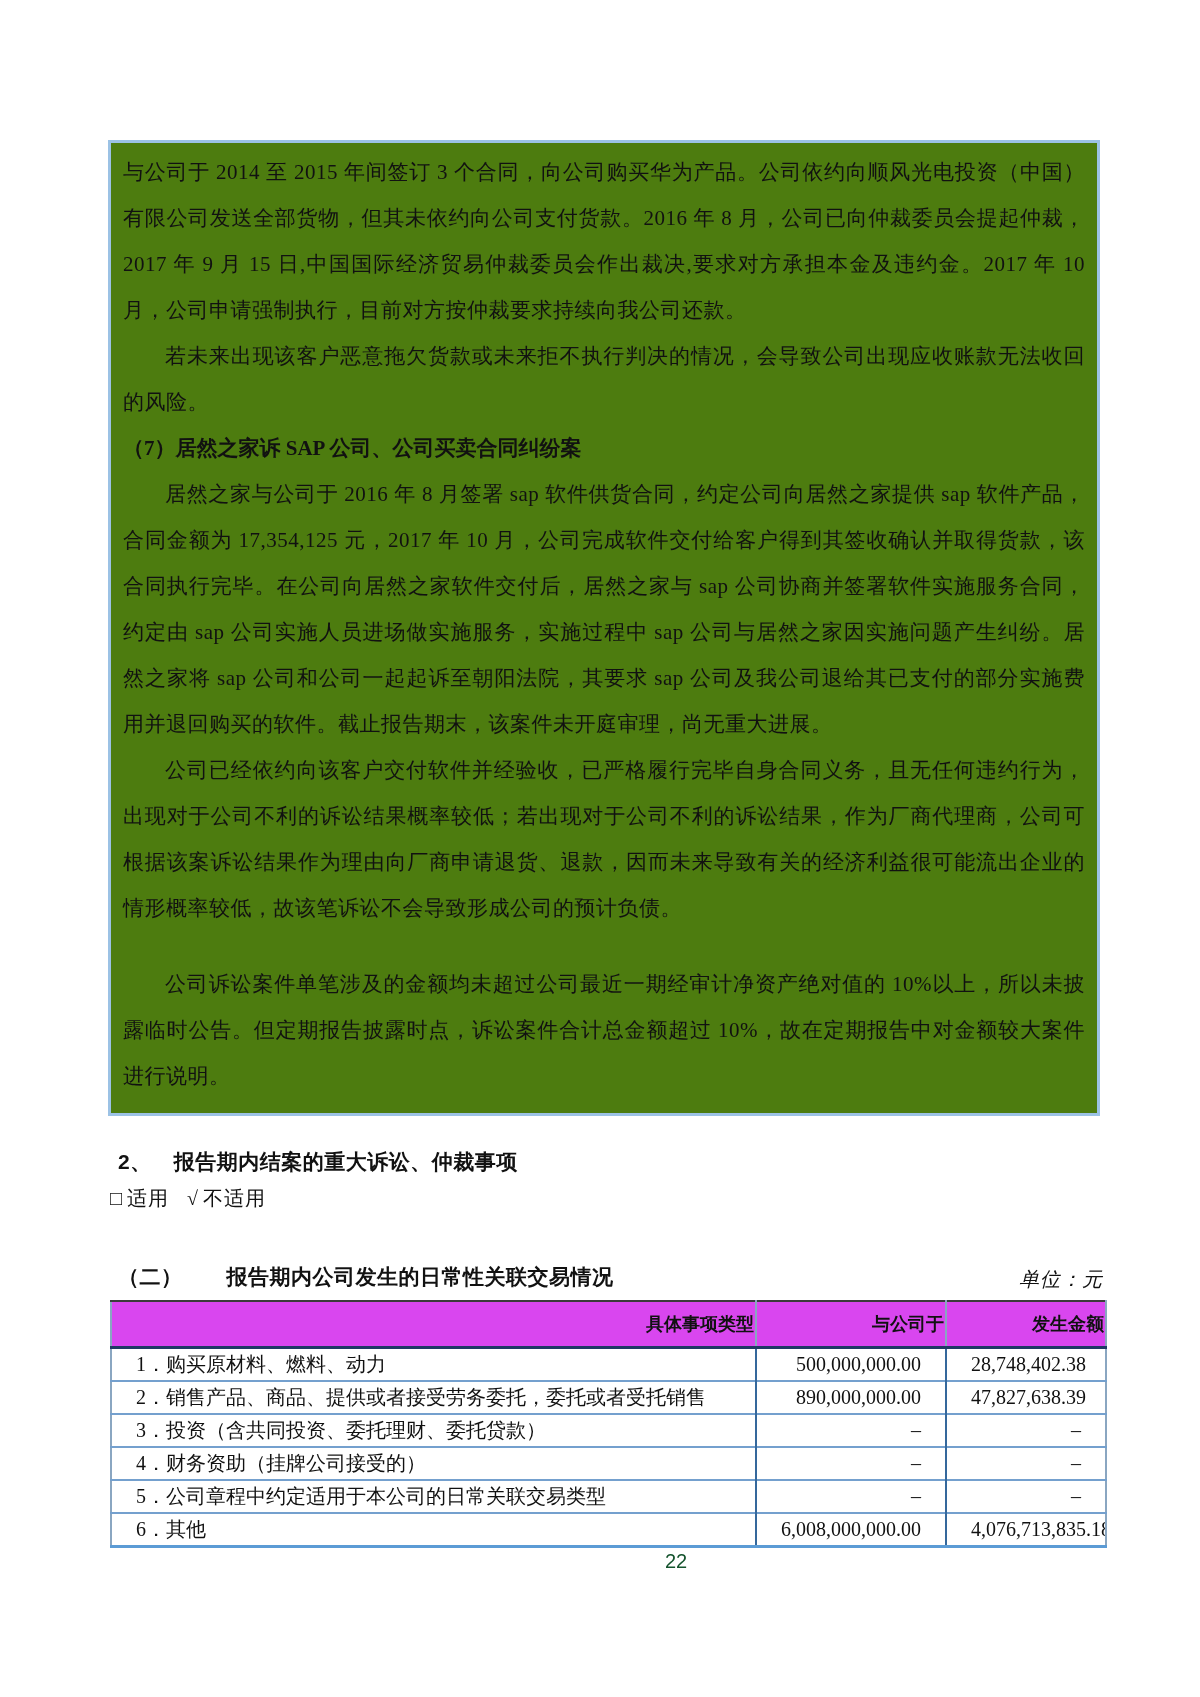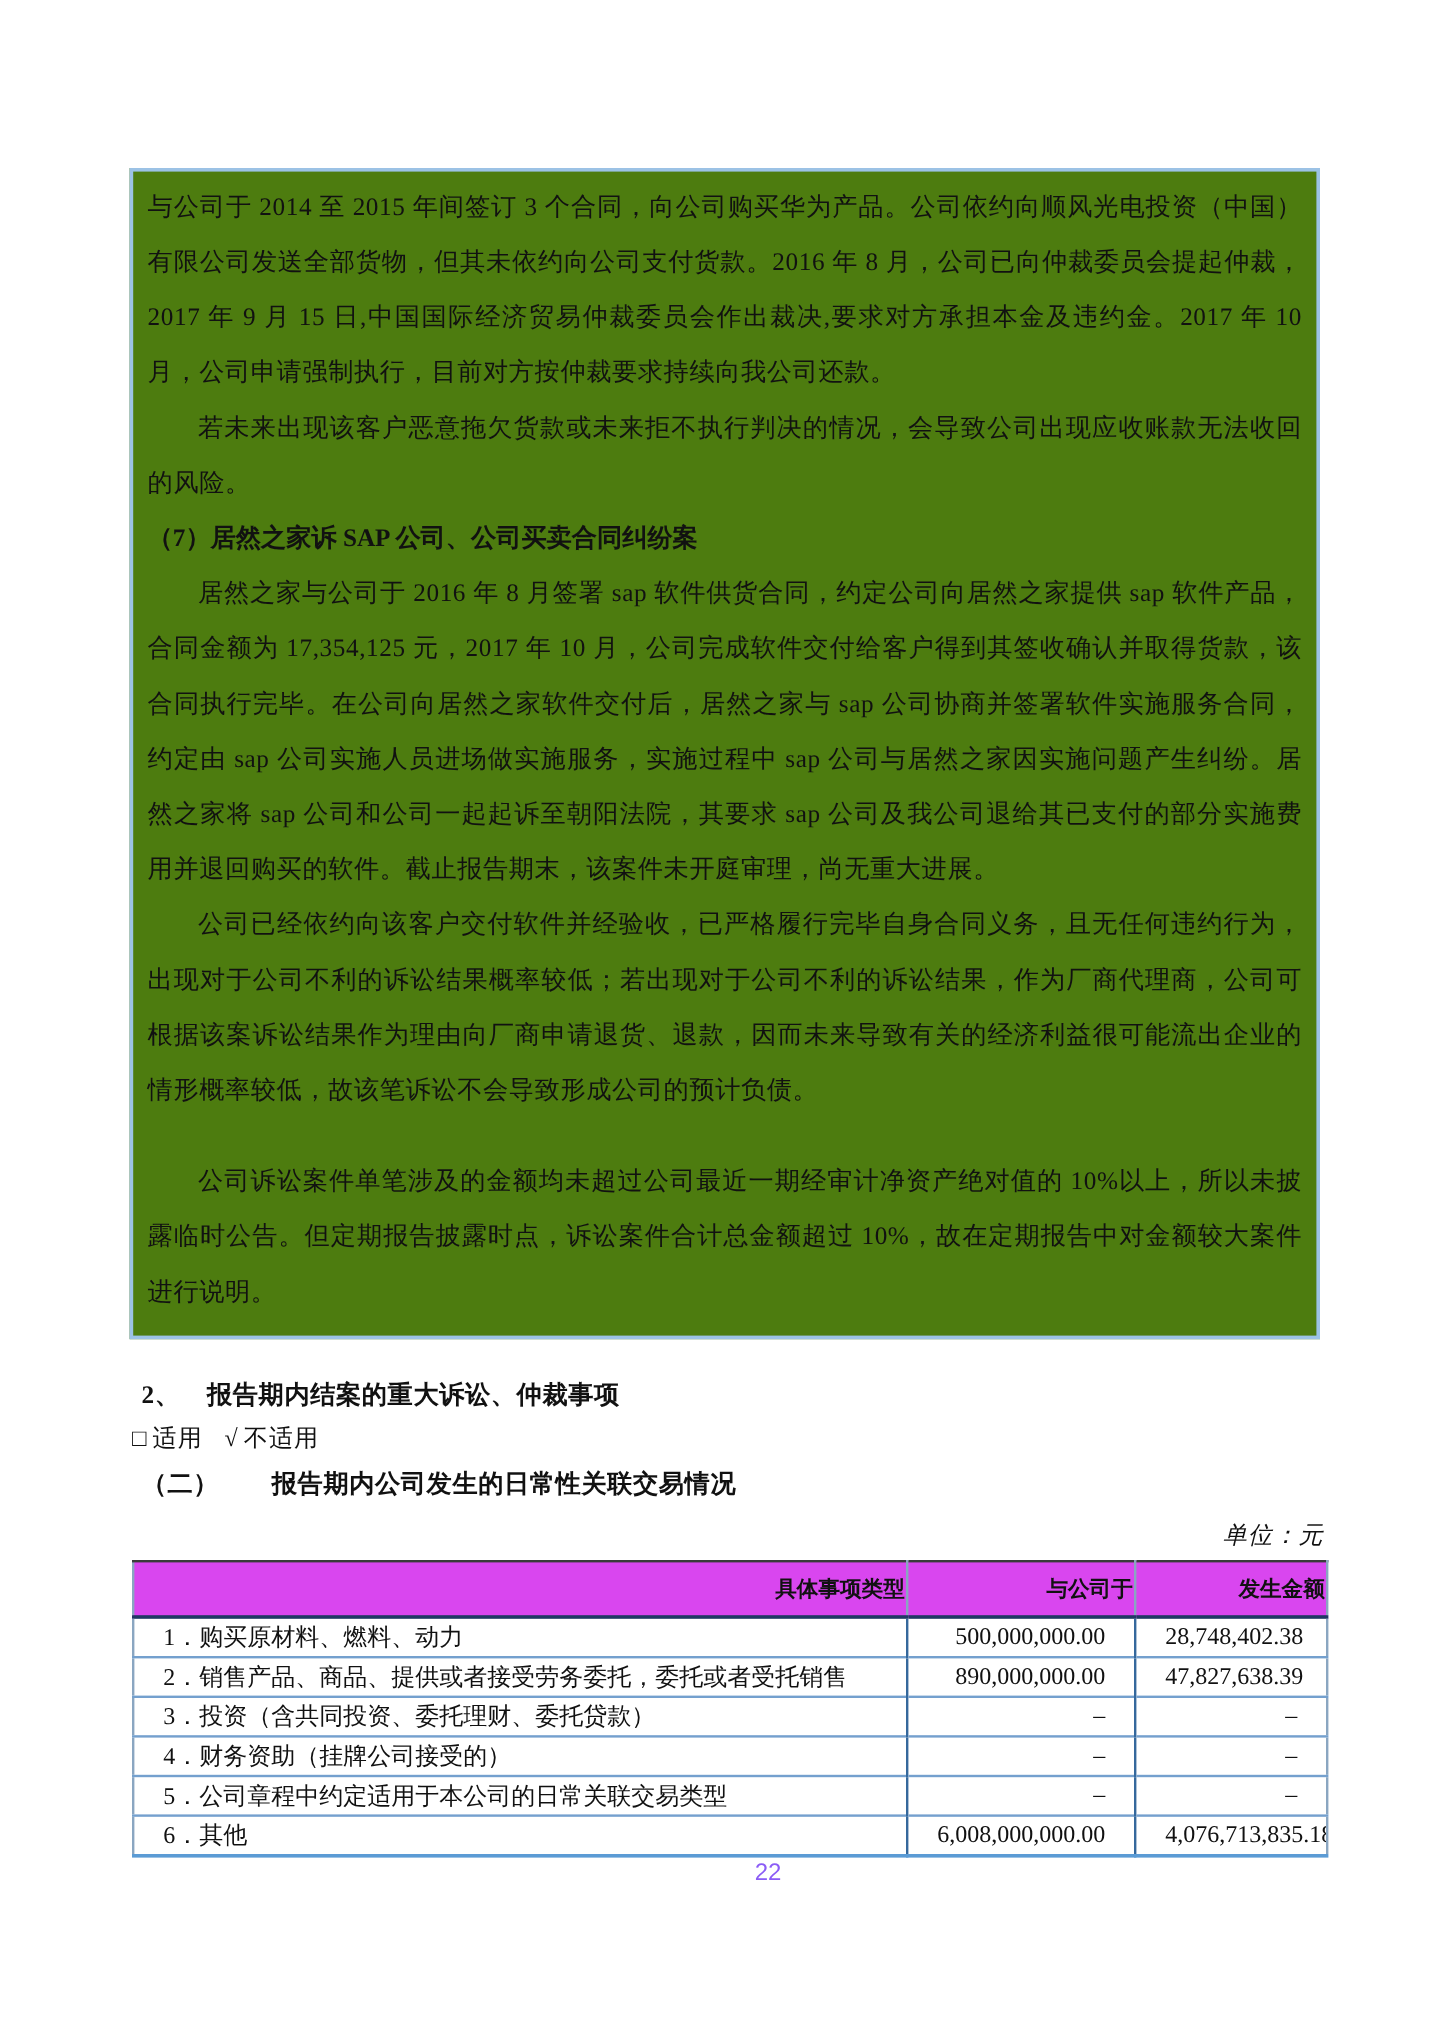--- a/index.html
+++ b/index.html
@@ -33,37 +33,37 @@
   .box-heading{
     margin:0;
     font-size:21px;
     line-height:46px;
     font-weight:bold;
   }
   
   .section-2{
     position:absolute;
     left:118px;top:1148px;
-    font-family:Liberation Serif, serif;
+    font-family:Liberation Sans, sans-serif;
     font-size:21px;
     font-weight:bold;
     letter-spacing:0.5px;
   }
   .section-2 .num{margin-right:22px;}
   .applicability{
     position:absolute;
     left:110px;top:1185px;
     font-size:20px;
     letter-spacing:1px;
   }
   .applicability .chk{margin-right:4px;}
   .applicability .gap{display:inline-block;width:18px;}
   .section-er{
     position:absolute;
-    left:118px;top:1222px;
+    left:118px;top:1263px;
     font-family:"Liberation Sans","DejaVu Sans",sans-serif;
     font-size:21px;
     font-weight:bold;
     letter-spacing:0.5px;
   }
   .section-er .prefix{margin-right:44px;}
   .unit-line{
     position:absolute;
     right:97px;top:1266px;
     font-size:20px;
@@ -104,25 +104,25 @@
     border-left:2px solid #35689c;
     border-top:2px solid #74A0CE;
     white-space:nowrap;
     overflow:hidden;
   }
   .rt-table tbody tr:first-child td{border-top:none;}
   .rt-table td:first-child{border-left:none;text-align:left;}
   .rt-table td.num{text-align:right;}
   .page-footer{
     position:absolute;
-    left:640px;top:1550px;
+    left:676px;top:1550px;
     transform:translateX(-50%);
     font-family:"Liberation Sans","DejaVu Sans",sans-serif;
     font-size:20px;
-    color:#8b5cf6;
+    color:#14532d;
   }
 </style>
 </head>
 <body>
 
 <div class="page">
 
   <div class="litigation-box">
     <p class="para">与公司于 2014 至 2015 年间签订 3 个合同，向公司购买华为产品。公司依约向顺风光电投资（中国）有限公司发送全部货物，但其未依约向公司支付货款。2016 年 8 月，公司已向仲裁委员会提起仲裁，2017 年 9 月 15 日,中国国际经济贸易仲裁委员会作出裁决,要求对方承担本金及违约金。2017 年 10 月，公司申请强制执行，目前对方按仲裁要求持续向我公司还款。</p>
     <p class="para indent">若未来出现该客户恶意拖欠货款或未来拒不执行判决的情况，会导致公司出现应收账款无法收回的风险。</p>

